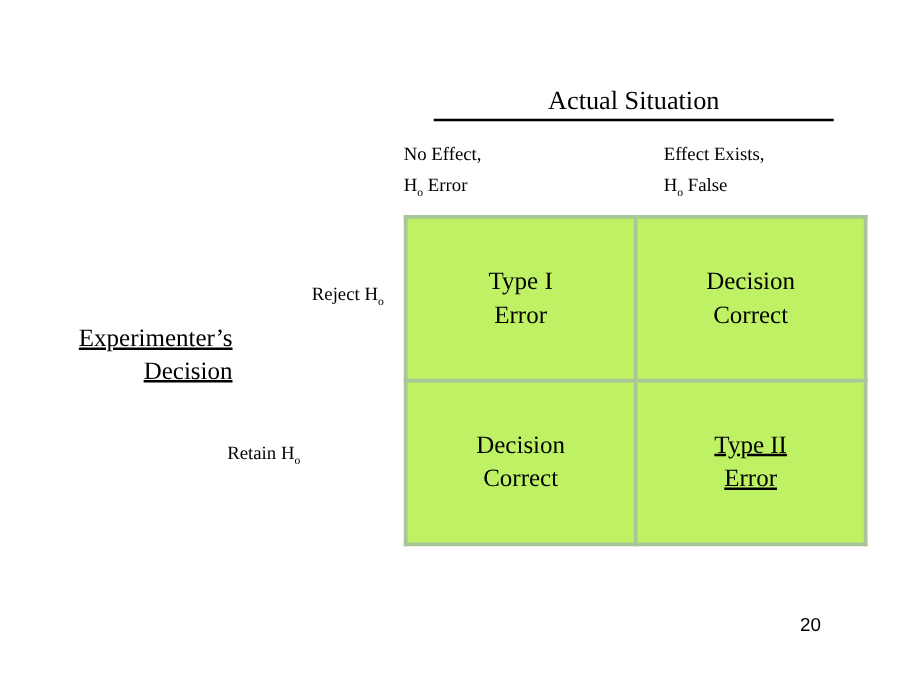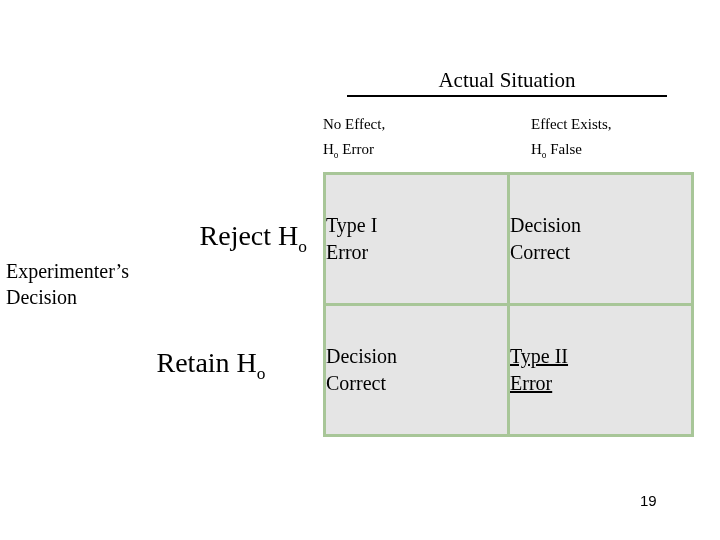--- a/index.html
+++ b/index.html
@@ -53,60 +53,61 @@
   #col-header-no-effect  { left: 323px; }
   #col-header-effect-exists { left: 531px; }
 
   .col-header-line2 { display: block; }
 
   
   .row-label {
     position: absolute;
     width: 200px;
     text-align: right;
-    font-size: 28px;
+    font-size: 15px;
     line-height: 26px;
     padding-right: 8px;
     box-sizing: border-box;
   }
   #row-label-reject { left: 115px; top: 223px; }
   #row-label-retain { left: 115px; top: 350px; text-align: center; }
 
   
   #experimenter-decision {
     position: absolute;
     left: 6px;
     top: 258px;
     width: 180px;
-    text-align: left;
+    text-align: right;
     font-size: 20px;
     line-height: 26px;
+    text-decoration: underline;
   }
   #experimenter-decision .line2 { display: block; }
 
   
   #matrix {
     position: absolute;
     left: 323px;
     top: 172px;
     width: 362px;
     height: 256px;
     border-collapse: collapse;
     table-layout: fixed;
   }
   #matrix td {
     width: 181px;
     height: 128px;
     border: 3px solid #a8c698;
-    text-align: left;
+    text-align: center;
     vertical-align: middle;
     font-size: 20px;
     line-height: 27px;
     padding: 0;
-    background: #e5e5e5;
+    background: #bef264;
   }
   .cell-line2 { display: block; }
 
   
   #slide-number {
     position: absolute;
     left: 640px;
     top: 492px;
     font-size: 15px;
     line-height: 18px;
@@ -166,15 +167,15 @@
           <span class="cell-line2">Correct</span>
         </td>
         <td style="border-color: rgb(168, 198, 152); text-decoration: underline;">
           <span>Type II</span>
           <span class="cell-line2">Error</span>
         </td>
       </tr>
     </tbody>
   </table>
 
-  <div id="slide-number">19</div>
+  <div id="slide-number">20</div>
 
 </div>
 
 </body></html>

